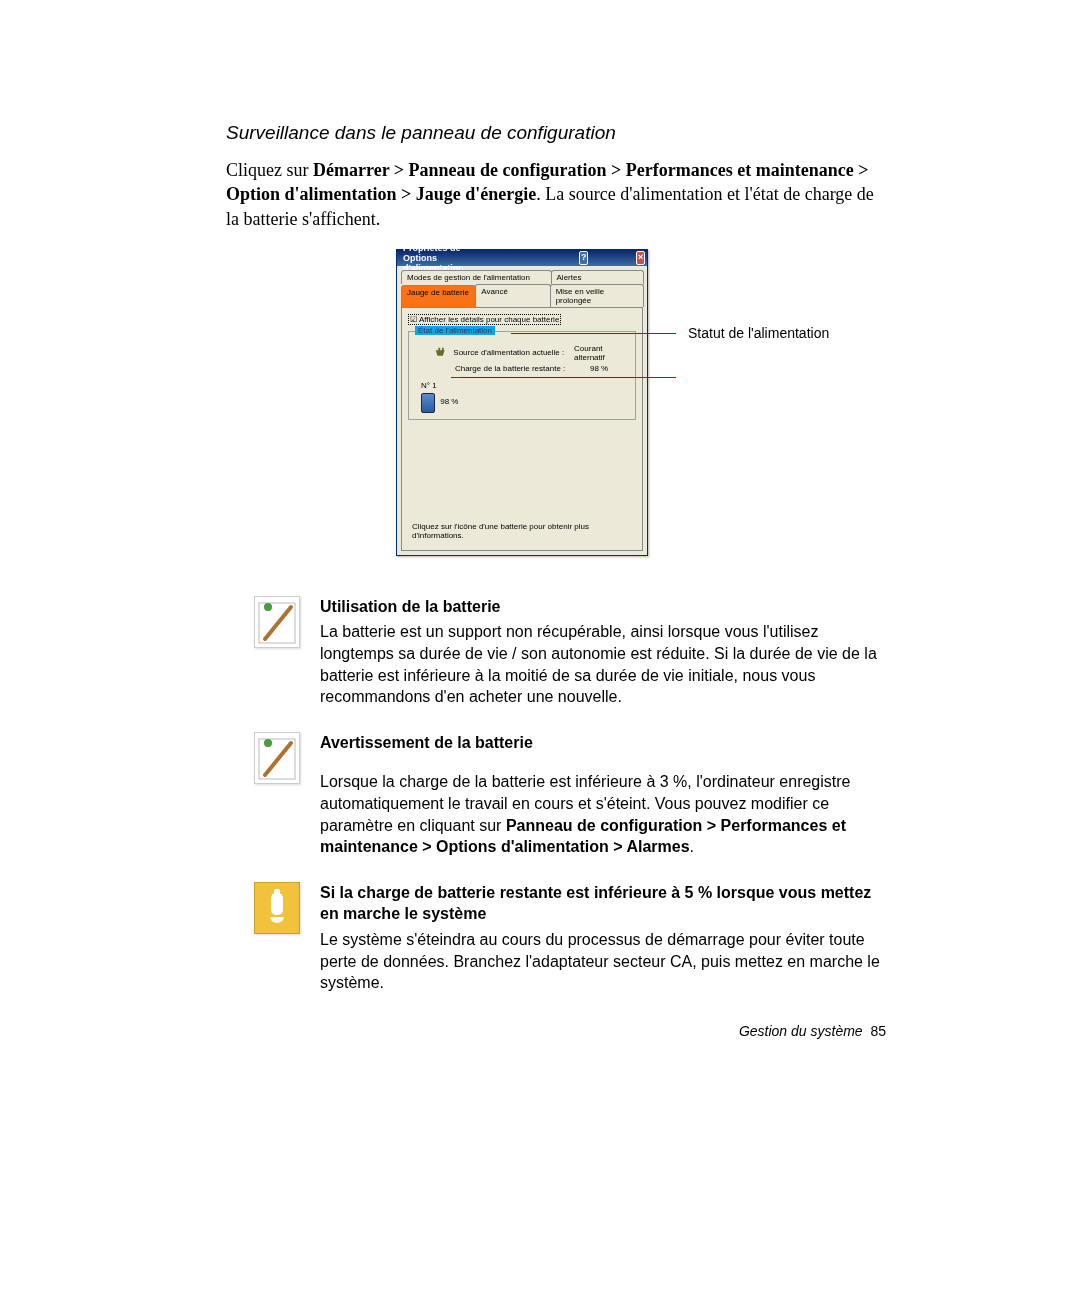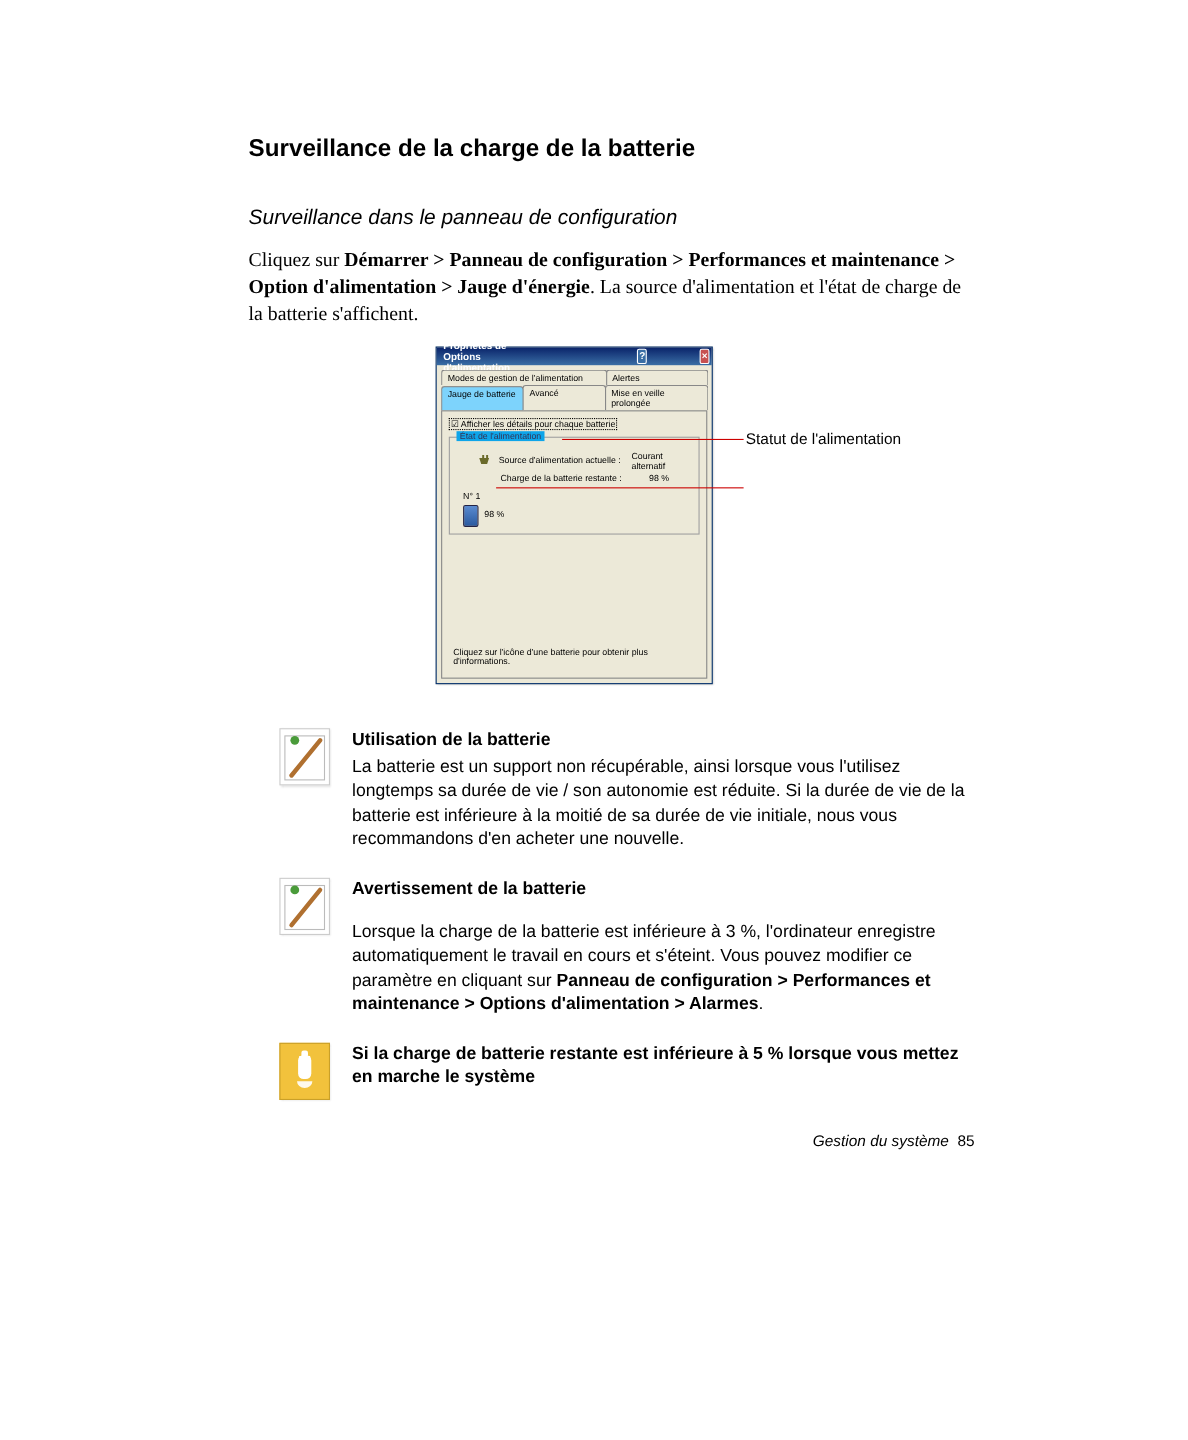--- a/index.html
+++ b/index.html
@@ -76,21 +76,21 @@
   .tbtn.help{background:#3a6ea5;}
   .tabs{display:flex;flex-wrap:wrap;margin:4px 4px 0 4px;font-size:8px;}
   .tab{
     border:1px solid #888;
     border-bottom:none;
     padding:2px 5px;
     background:#ece9d8;
     margin-right:-1px;
     border-radius:3px 3px 0 0;
   }
-  .tab.active{background:#7dd3fc;position:relative;top:1px;font-weight:normal;}
+  .tab.active{background:#f97316;position:relative;top:1px;font-weight:normal;}
   .tabrow2{width:100%;display:flex;}
   .panel{
     border:1px solid #888;
     margin:0 4px 4px 4px;
     background:#ece9d8;
     padding:6px;
     height:230px;
     position:relative;
   }
   .chk{font-size:8px;border:1px dotted #000;padding:0 1px;display:inline-block;}
@@ -181,21 +181,20 @@
   .notes-block{
     margin-left:28px;
     width:630px;
   }
 </style>
 </head>
 <body>
 
 <div class="page page-container">
 
-  <h1>Surveillance de la charge de la batterie</h1>
 
   <h2 class="sub">Surveillance dans le panneau de configuration</h2>
 
   <p class="body">
     <span>Cliquez sur </span><span class="bold">Démarrer &gt; Panneau de configuration &gt; Performances et maintenance &gt; Option d'alimentation &gt; Jauge d'énergie</span><span>. La source d'alimentation et l'état de charge de la batterie s'affichent.</span>
   </p>
 
   <div class="dialog-wrap">
     <div class="dialog">
       <div class="titlebar">
@@ -235,21 +234,21 @@
           </div>
           <div class="batt-lbl">N° 1</div>
           <span class="batt-icon"></span>
           <span class="batt-pct">98 %</span>
         </div>
         <div class="hint">Cliquez sur l'icône d'une batterie pour obtenir plus d'informations.</div>
       </div>
     </div>
 
     <div class="callout-line" style="left:115px;top:84px;width:165px;"></div>
-    <div class="callout-text" style="left:282px;top:76px;">Statut de l'alimentation</div>
+    <div class="callout-text" style="left:292px;top:76px;">Statut de l'alimentation</div>
 
     <div class="callout-line" style="left:55px;top:128px;width:225px;"></div>
   </div>
 
   <div class="notes-block">
 
     <div class="note">
       <div class="icon note-icon-pen">
         <svg viewBox="0 0 44 50">
             <rect x="4" y="6" width="36" height="40" fill="#fff" stroke="#bbb"></rect>
@@ -284,20 +283,21 @@
       <div class="icon note-icon-warn">
         <svg viewBox="0 0 44 50">
             <path d="M22 8 v20 M17 12 h10 v16 h-10z M15 34 a7 6 0 1 0 14 0z" fill="#fff" opacity="0.9"></path>
             <path d="M22 10 L22 28 M18 12 L26 12 L26 26 L18 26 Z" fill="none" stroke="#fff" stroke-width="2"></path>
             <rect x="16" y="10" width="12" height="22" rx="5" fill="#fff"></rect>
             <rect x="19" y="6" width="6" height="6" rx="2" fill="#fff"></rect>
           </svg>
       </div>
       <div class="content">
         <div class="title">Si la charge de batterie restante est inférieure à 5 % lorsque vous mettez en marche le système</div>
+        <div>Le système s'éteindra au cours du processus de démarrage pour éviter toute perte de données. Branchez l'adaptateur secteur CA, puis mettez en marche le système.</div>
       </div>
     </div>
   </div>
 
   <div class="footer">
     <span>Gestion du système</span>&nbsp;&nbsp;<span style="font-style:normal;">85</span>
   </div>
 
 </div>
 

